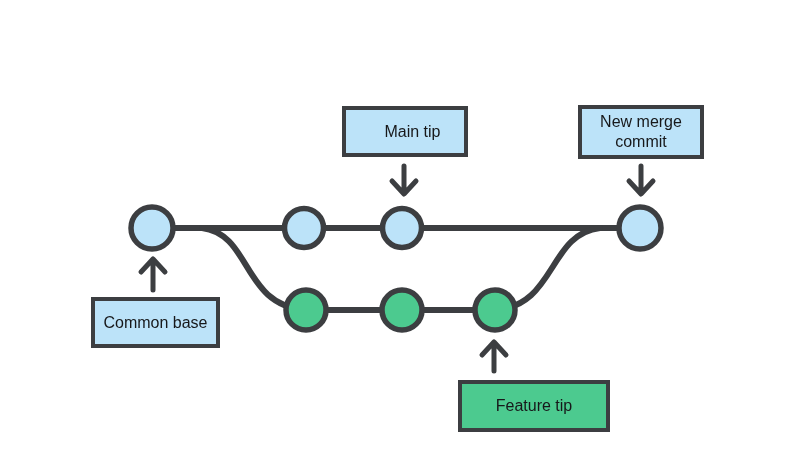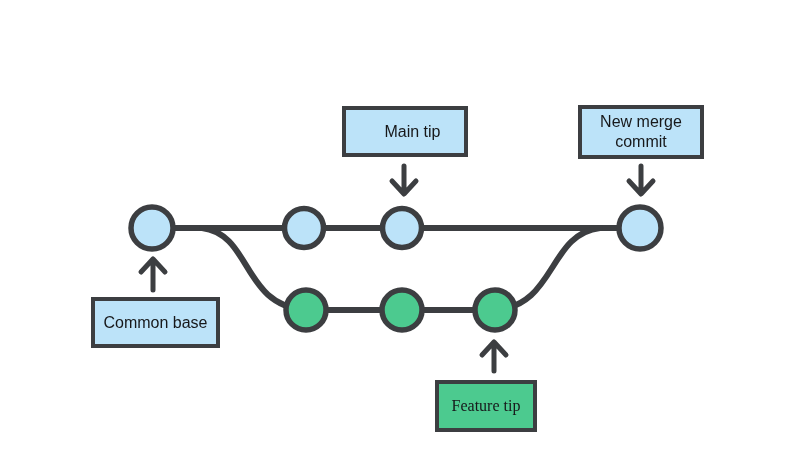--- a/index.html
+++ b/index.html
@@ -77,17 +77,17 @@
   </div>
 
   <div class="label blue" style="left:91px; top:297px; width:129px; height:51px;">
     <span>Common base</span>
   </div>
 
   <div class="label blue tight" style="left:578px; top:105px; width:126px; height:54px;">
     <span>New merge commit</span>
   </div>
 
-  <div class="label green" style="left:435px; top:380px; width:102px; height:52px;font-family:Liberation Serif, serif;">
+  <div class="label green" style="left:458px; top:380px; width:152px; height:52px;">
     <span>Feature tip</span>
   </div>
 
 </div>
 
 </body></html>

